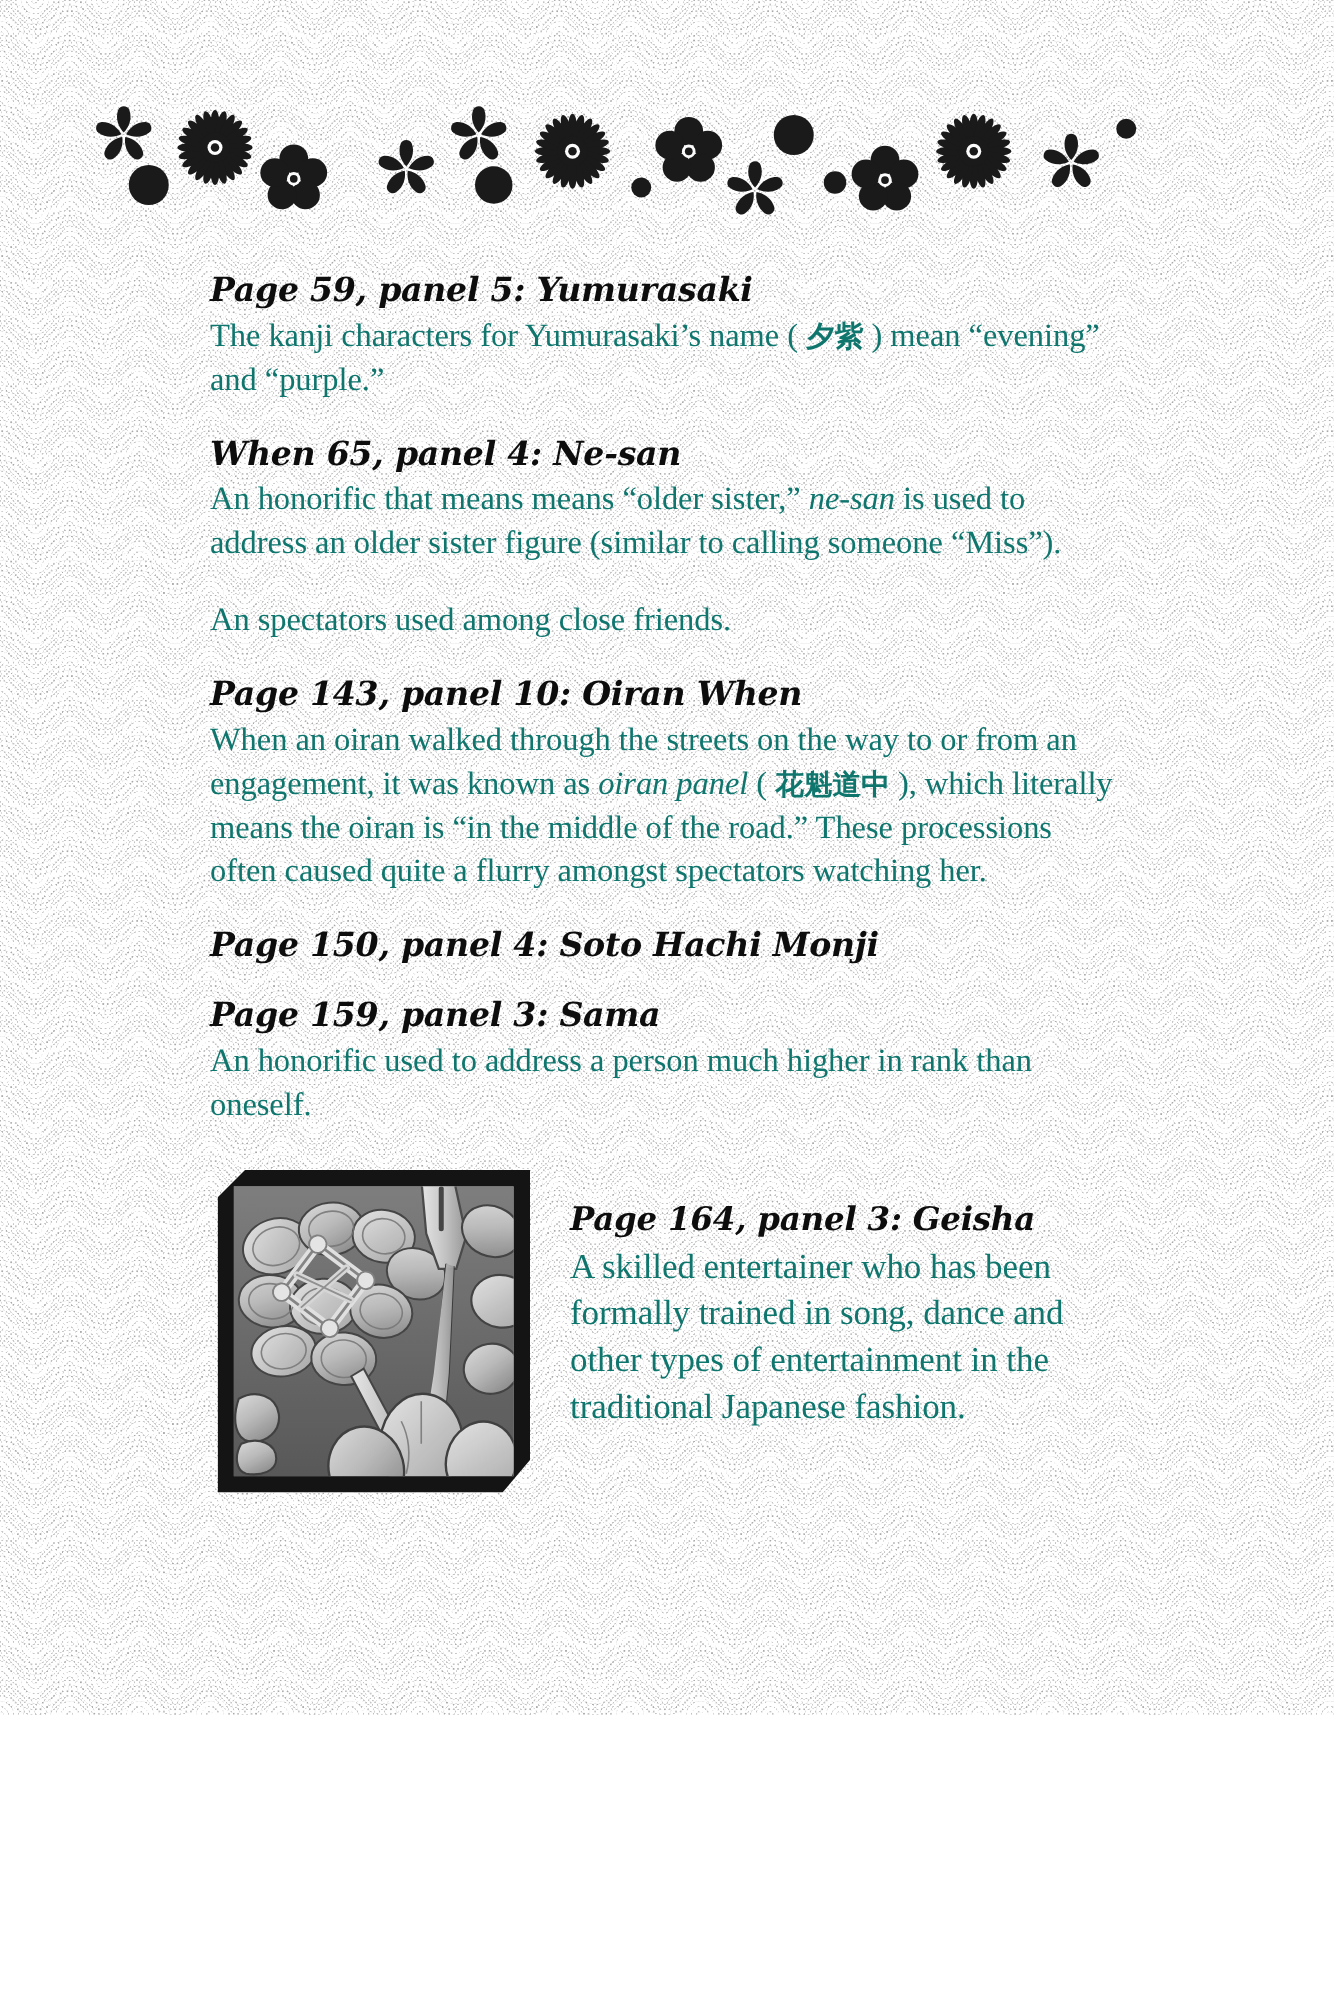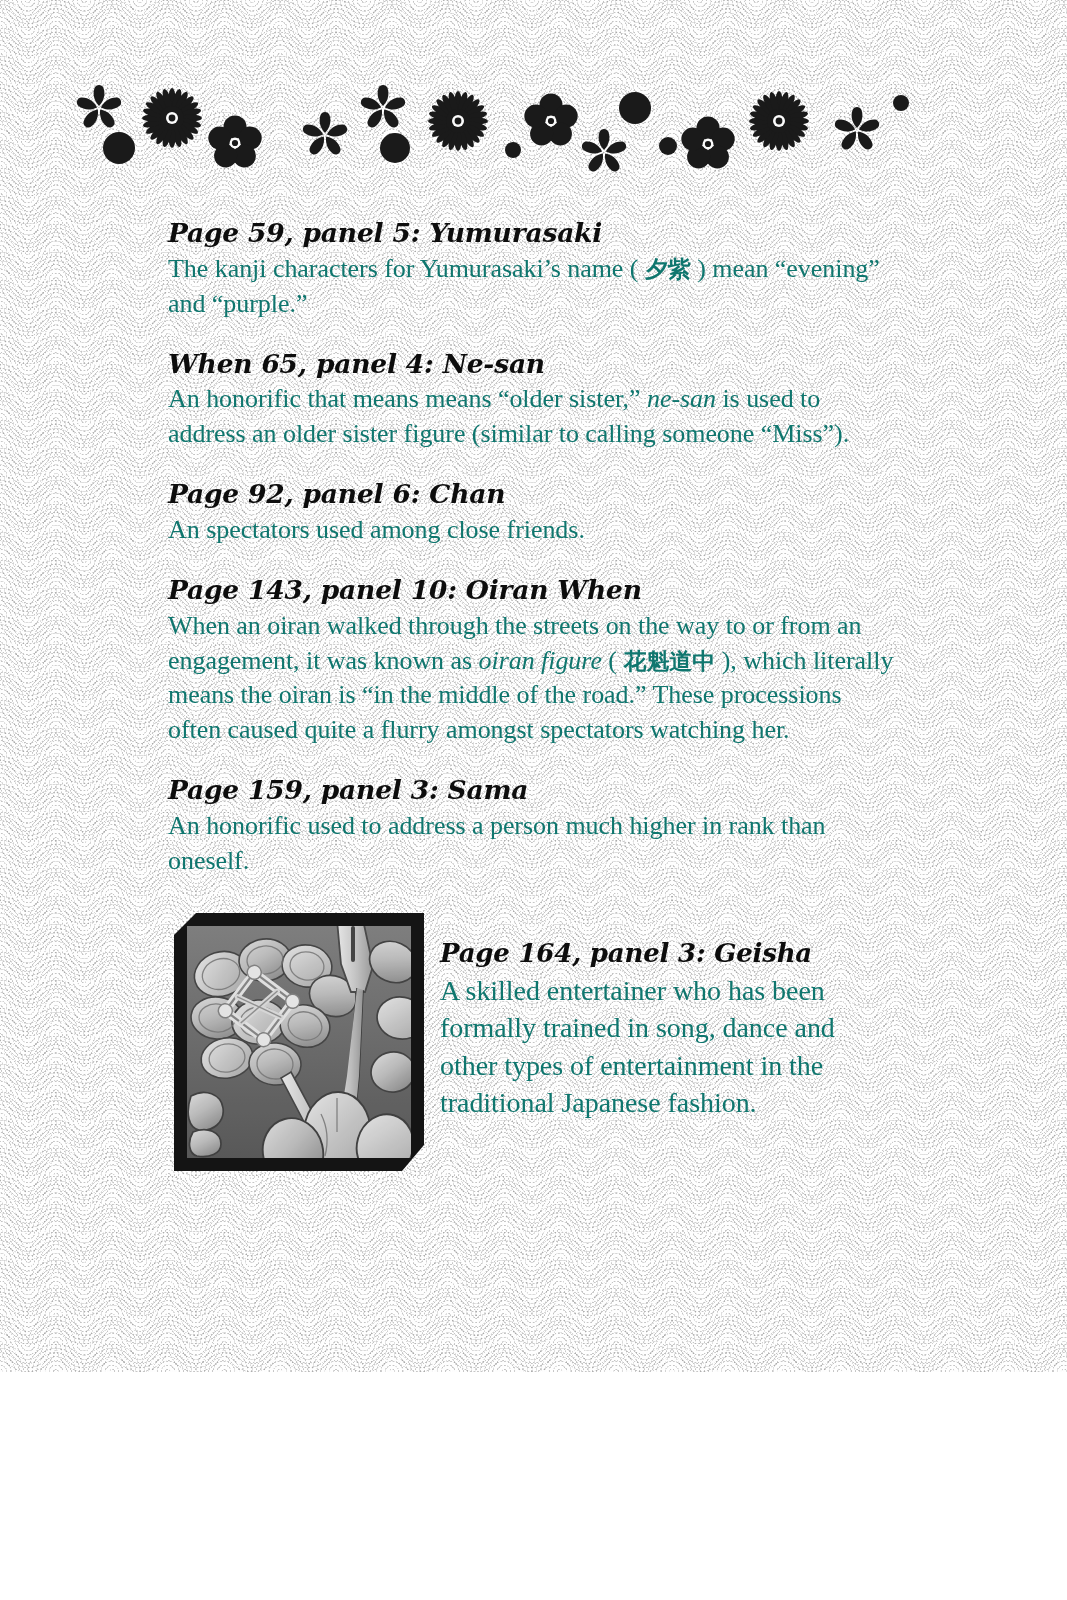--- a/index.html
+++ b/index.html
@@ -111,21 +111,21 @@
     top: 13px;
     width: 224px;
     height: 232px;
     overflow: hidden;
     background: #8d8d8d;
   }
   #illustration-art svg { display: block; }
 
   #geisha-text {
     position: absolute;
-    left: 272px;
+    left: 288px;
     top: 26px;
     width: 442px;
   }
   #geisha-text .entry-heading { font-size: 26px; }
   #geisha-text .entry-body { font-size: 28px; line-height: 1.33; }
 </style>
 </head>
 <body>
 
 <div id="page">
@@ -254,30 +254,30 @@
       <h2 class="entry-heading">Page 59, panel 5: Yumurasaki</h2>
       <p class="entry-body"><span>The kanji characters for Yumurasaki’s name ( </span><span class="kanji">夕紫</span><span> ) mean “evening” and “purple.”</span></p>
     </div>
 
     <div class="entry">
       <h2 class="entry-heading">When 65, panel 4: Ne-san</h2>
       <p class="entry-body"><span>An honorific that means means “older sister,” </span><i>ne-san</i><span> is used to address an older sister figure (similar to calling someone “Miss”).</span></p>
     </div>
 
     <div class="entry">
-      <h2 class="entry-heading">Page 92, panel 6: Chan</h2>
       <p class="entry-body">An spectators used among close friends.</p>
     </div>
 
     <div class="entry">
       <h2 class="entry-heading">Page 143, panel 10: Oiran When</h2>
-      <p class="entry-body"><span>When an oiran walked through the streets on the way to or from an engagement, it was known as </span><i>oiran figure</i><span> ( </span><span class="kanji">花魁道中</span><span> ), which literally means the oiran is “in the middle of the road.” These processions often caused quite a flurry amongst spectators watching her.</span></p>
+      <p class="entry-body"><span>When an oiran walked through the streets on the way to or from an engagement, it was known as </span><i>oiran panel</i><span> ( </span><span class="kanji">花魁道中</span><span> ), which literally means the oiran is “in the middle of the road.” These processions often caused quite a flurry amongst spectators watching her.</span></p>
     </div>
 
     <div class="entry">
+      <h2 class="entry-heading">Page 150, panel 4: Soto Hachi Monji</h2>
     </div>
 
     <div class="entry">
       <h2 class="entry-heading">Page 159, panel 3: Sama</h2>
       <p class="entry-body">An honorific used to address a person much higher in rank than oneself.</p>
     </div>
 
     <div id="geisha-block">
 
       <div id="illustration-panel">

